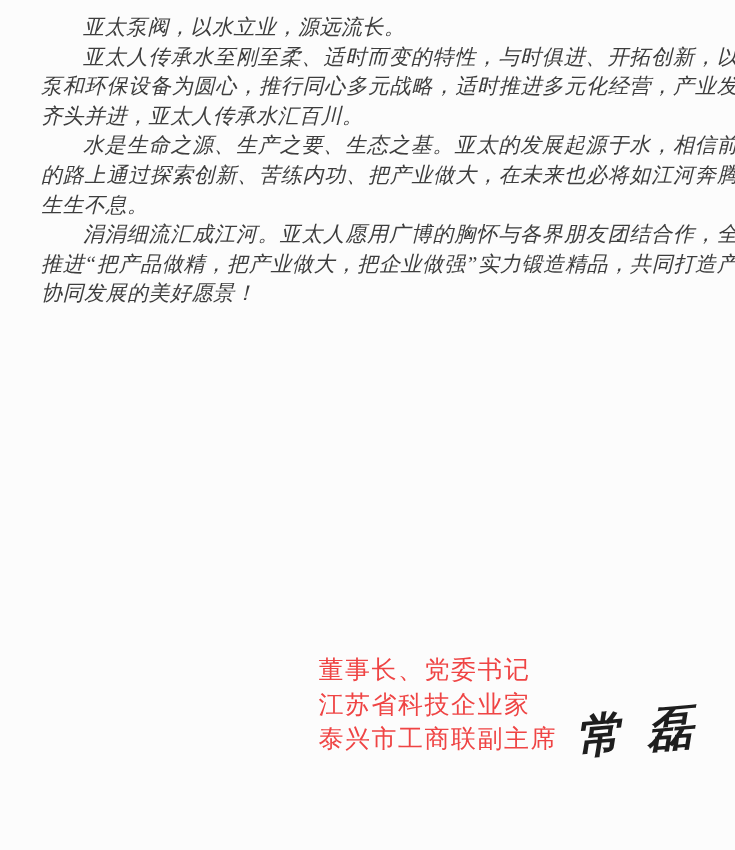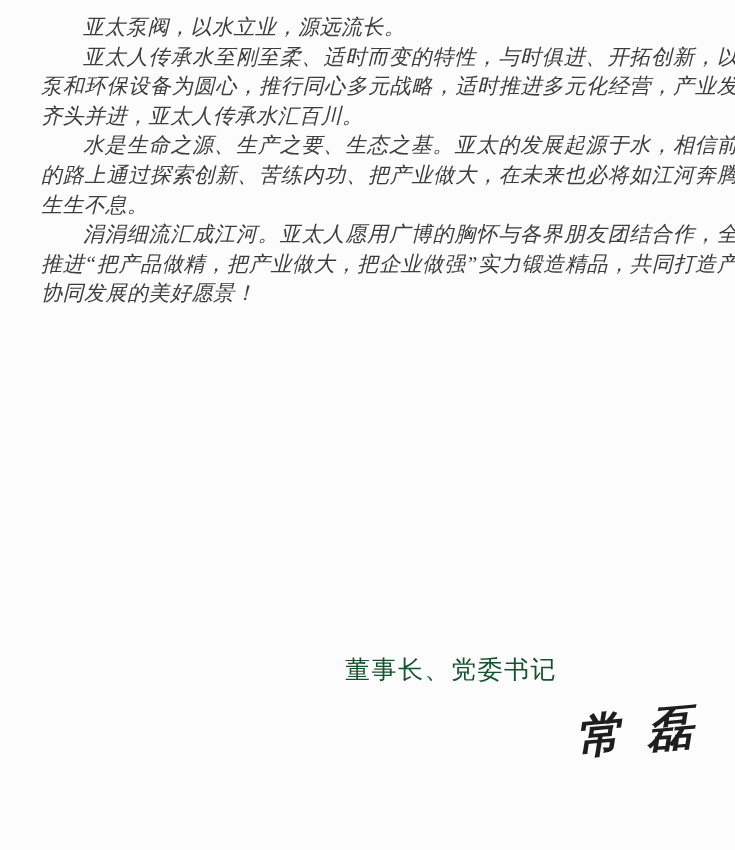--- a/index.html
+++ b/index.html
@@ -33,21 +33,21 @@
     padding: 0;
     text-indent: 2em;
   }
   .signature-titles {
     position: absolute;
     top: 652px;
     right: 178px;
     text-align: left;
     font-family: "Liberation Sans", sans-serif;
     font-style: normal;
-    color: #14532d;
+    color: #ef4444;
     font-size: 25px;
     line-height: 34.5px;
     letter-spacing: 1.5px;
     white-space: nowrap;
   }
   .handwritten-signature {
     position: absolute;
     top: 700px;
     left: 575px;
     font-family: "DejaVu Serif", serif;
@@ -67,17 +67,19 @@
 
   <div class="letter-body">
     <p>亚太泵阀，以水立业，源远流长。</p>
     <p>亚太人传承水至刚至柔、适时而变的特性，与时俱进、开拓创新，以水泵和环保设备为圆心，推行同心多元战略，适时推进多元化经营，产业发展齐头并进，亚太人传承水汇百川。</p>
     <p>水是生命之源、生产之要、生态之基。亚太的发展起源于水，相信前进的路上通过探索创新、苦练内功、把产业做大，在未来也必将如江河奔腾，生生不息。</p>
     <p>涓涓细流汇成江河。亚太人愿用广博的胸怀与各界朋友团结合作，全面推进“把产品做精，把产业做大，把企业做强”实力锻造精品，共同打造产业协同发展的美好愿景！</p>
   </div>
 
   <div class="signature-titles">
     <div>董事长、党委书记</div>
+    <div>江苏省科技企业家</div>
+    <div>泰兴市工商联副主席</div>
   </div>
 
   <div class="handwritten-signature">常磊</div>
 
 </div>
 
 </body></html>

